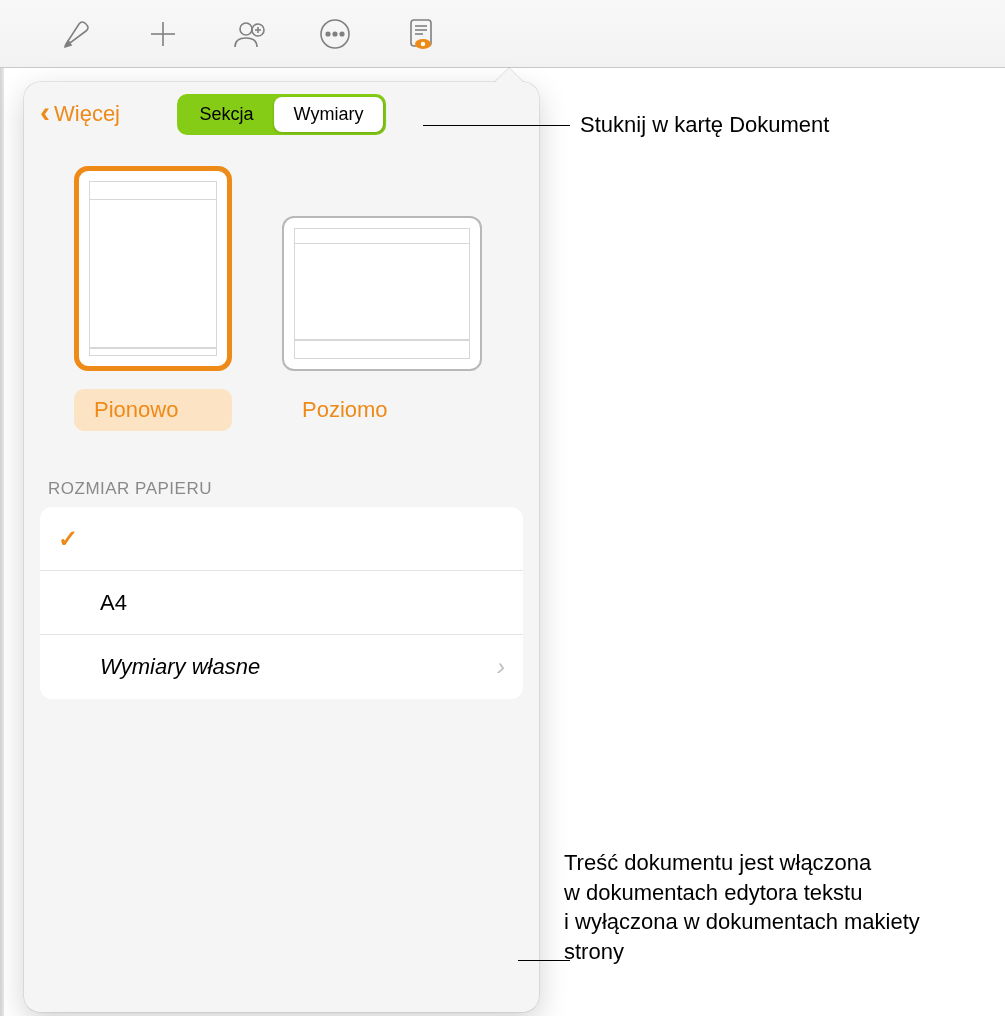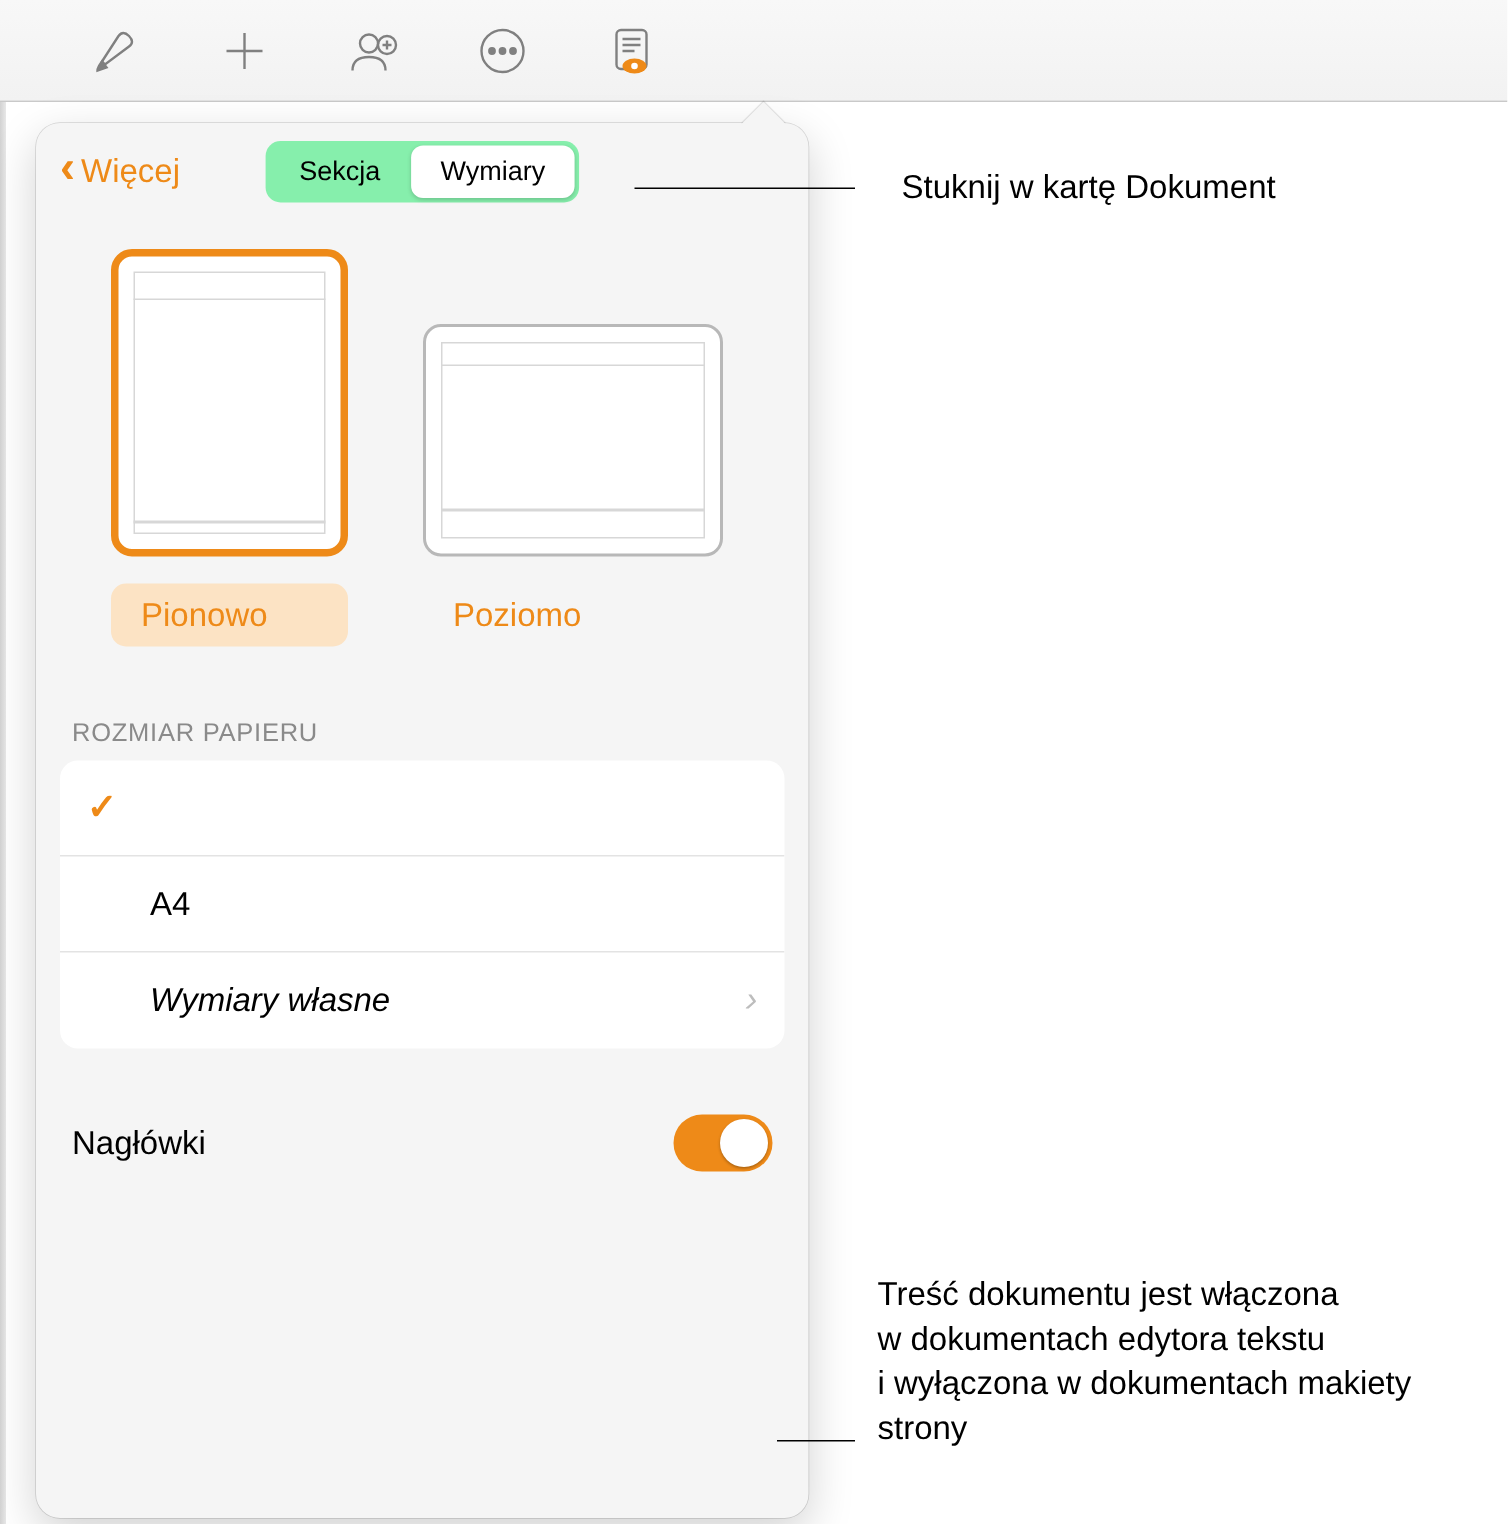--- a/index.html
+++ b/index.html
@@ -61,21 +61,21 @@
   .chev-left {
     font-size: 30px;
     font-weight: 600;
     line-height: 1;
     position: relative; top: -2px;
   }
   .seg {
     position: absolute;
     left: 50%; transform: translateX(-50%);
     display: flex;
-    background: #86efac;
+    background: #84cc16;
     border-radius: 10px;
     padding: 3px;
   }
   .seg-item {
     padding: 7px 20px;
     font-size: 18px;
     color: #000;
     border-radius: 8px;
     cursor: default;
   }
@@ -200,21 +200,20 @@
   .left-edge {
     position: absolute;
     left: 0; top: 68px; bottom: 0; width: 4px;
     background: linear-gradient(to right,#d2d2d2,#e8e8e8);
   }
   .callout {
     position: absolute;
     font-size: 22px;
     color: #000;
     line-height: 1.35;
-    margin-left: 21px;
   }
   .callout-line {
     position: absolute;
     height: 1px;
     background: #000;
   }
   svg.icon { width: 36px; height: 36px; stroke: #808080; fill: none; stroke-width: 1.6; }
 </style>
 </head>
 <body>
@@ -298,24 +297,20 @@
       <span class="label">A4</span>
     </div>
     <div class="row">
       <span class="check"></span>
       <span class="label">Wymiary własne</span>
       <span class="chevr">›</span>
     </div>
   </div>
 
   <div class="toggles">
-    <div class="trow">
-      <span>Nagłówki</span>
-      <div class="switch"></div>
-    </div>
   </div>
 </div>
 
 <div class="callout-line" style="top:125px; left:423px; width:147px;"></div>
 <div class="callout" style="top:110px; left:580px;">Stuknij w kartę Dokument</div>
 
 <div class="callout-line" style="top:960px; left:518px; width:52px;"></div>
 <div class="callout" style="top:848px; left:564px; width:410px;">Treść dokumentu jest włączona w&nbsp;dokumentach edytora tekstu i&nbsp;wyłączona w&nbsp;dokumentach makiety strony</div>
 
 </body></html>

